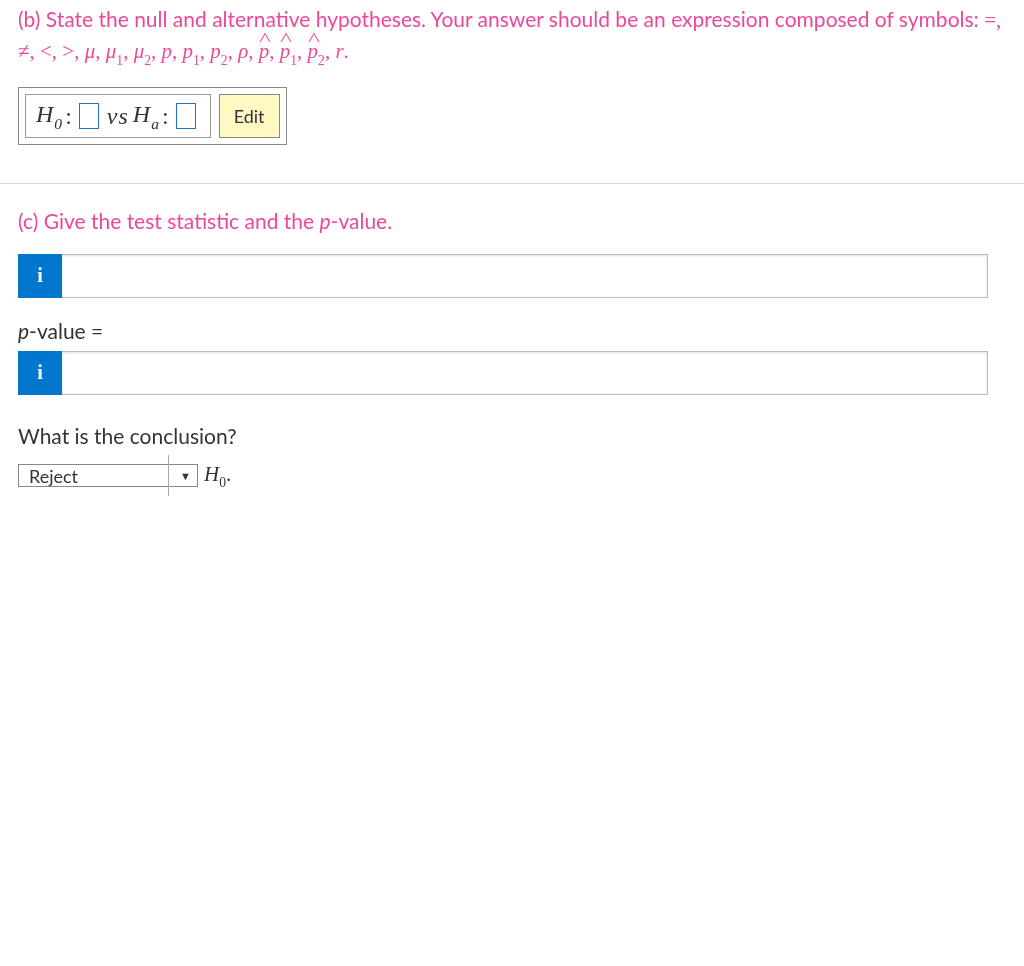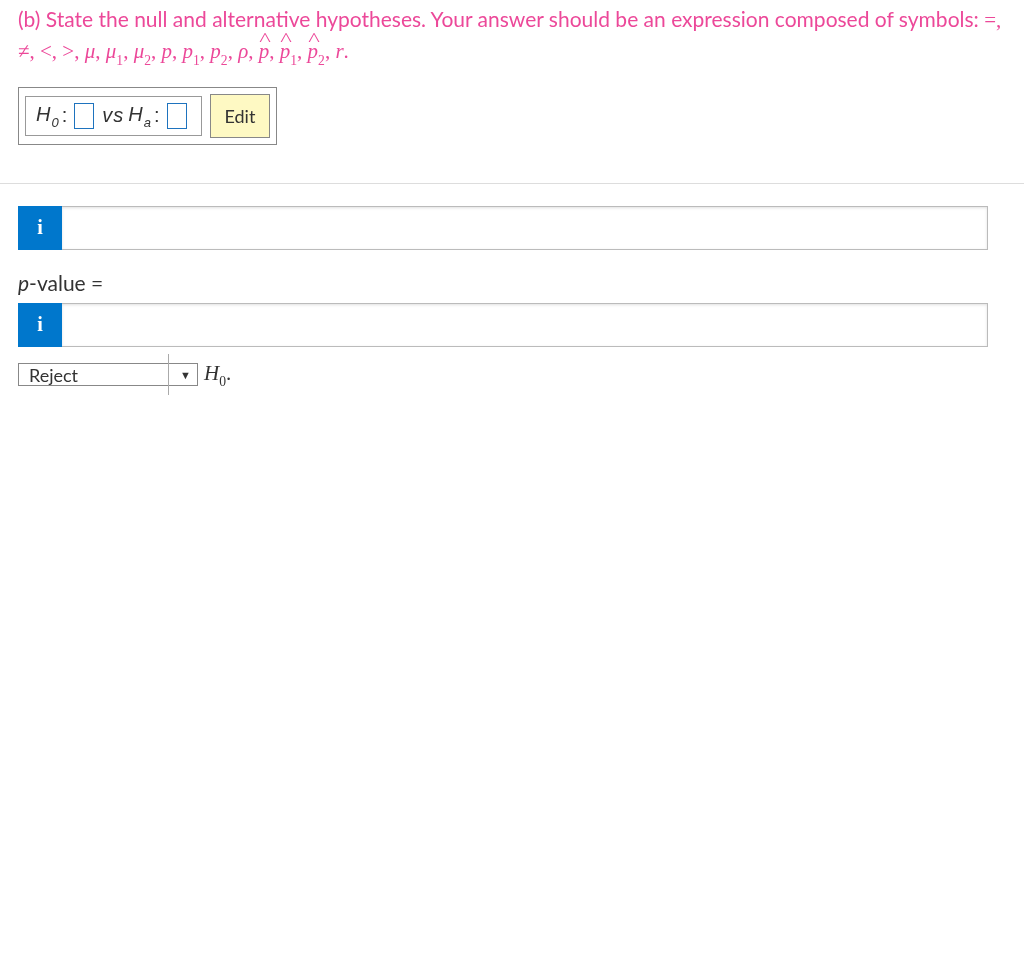--- a/index.html
+++ b/index.html
@@ -39,22 +39,22 @@
     align-items: center;
     border: 1px solid #888;
     padding: 6px;
     margin-bottom: 10px;
   }
   .hyp-box {
     display: inline-flex;
     align-items: center;
     border: 1px solid #999;
     padding: 6px 10px;
-    font-family: Liberation Sans, sans-serif;
-    font-size: 20px;
+    font-family: Liberation Serif, serif;
+    font-size: 24px;
     font-style: italic;
     margin-right: 8px;
     letter-spacing: 1px;
   }
   .hyp-box .upright { font-style: normal; }
   .hyp-input {
     display: inline-block;
     width: 20px;
     height: 26px;
     border: 1px solid #1e73be;
@@ -168,38 +168,42 @@
       <span class="upright" style="margin:0 2px;">:</span>
       <span class="hyp-input"></span>
     </div>
     <div class="edit-btn">
       <span>Edit</span>
     </div>
   </div>
 </div>
 
 <div class="section last" style="padding-top:22px;">
+  <p class="prompt">
+    <span>(c) Give the test statistic and the </span><span class="ital">p</span><span>-value.</span>
+  </p>
 
   <div class="text-input-row">
     <div class="info-btn">
       <span>i</span>
     </div>
     <input type="text" class="text-input" style="">
   </div>
 
   <div class="field-label">
     <span class="ital">p</span><span>-value =</span>
   </div>
   <div class="text-input-row">
     <div class="info-btn">
       <span>i</span>
     </div>
     <input type="text" class="text-input" style="">
   </div>
 
+  <div class="field-label" style="margin-top:28px;">What is the conclusion?</div>
 
   <div class="concl-row">
     <div class="select-box">
       <span>Reject</span>
       <span class="caret">▼</span>
     </div>
     <span class="h0-text">
       <span>H</span><span class="sub" style="font-style:normal;">0</span><span style="font-style:normal;">.</span>
     </span>
   </div>

